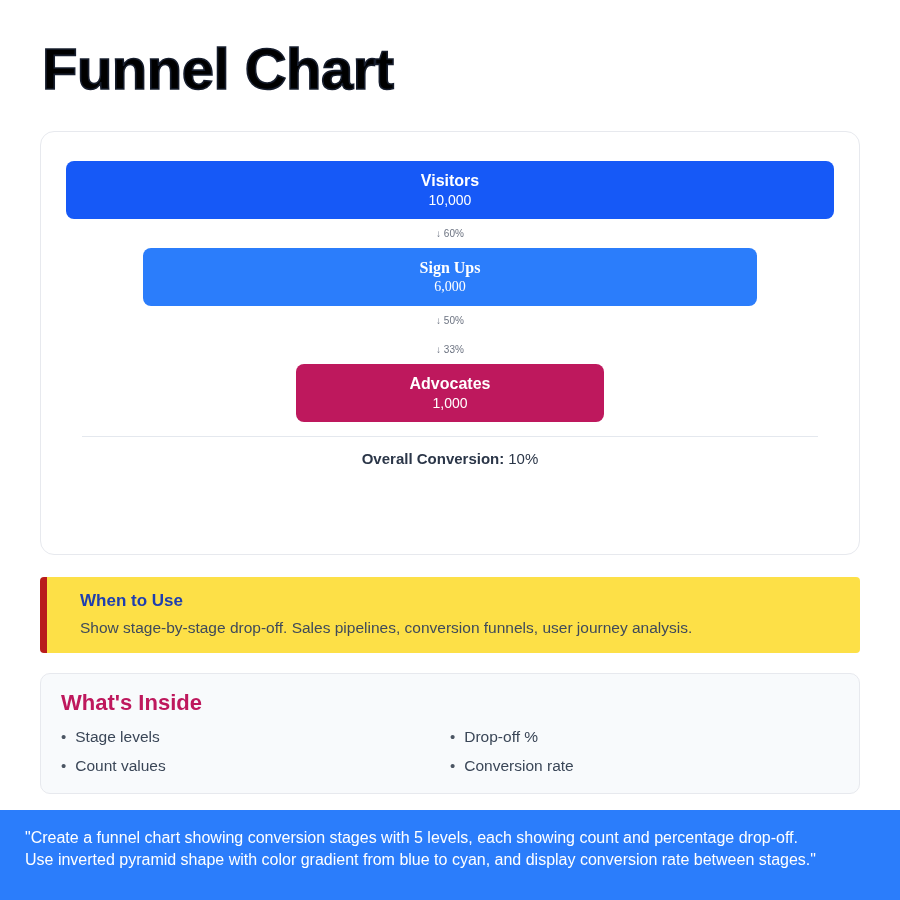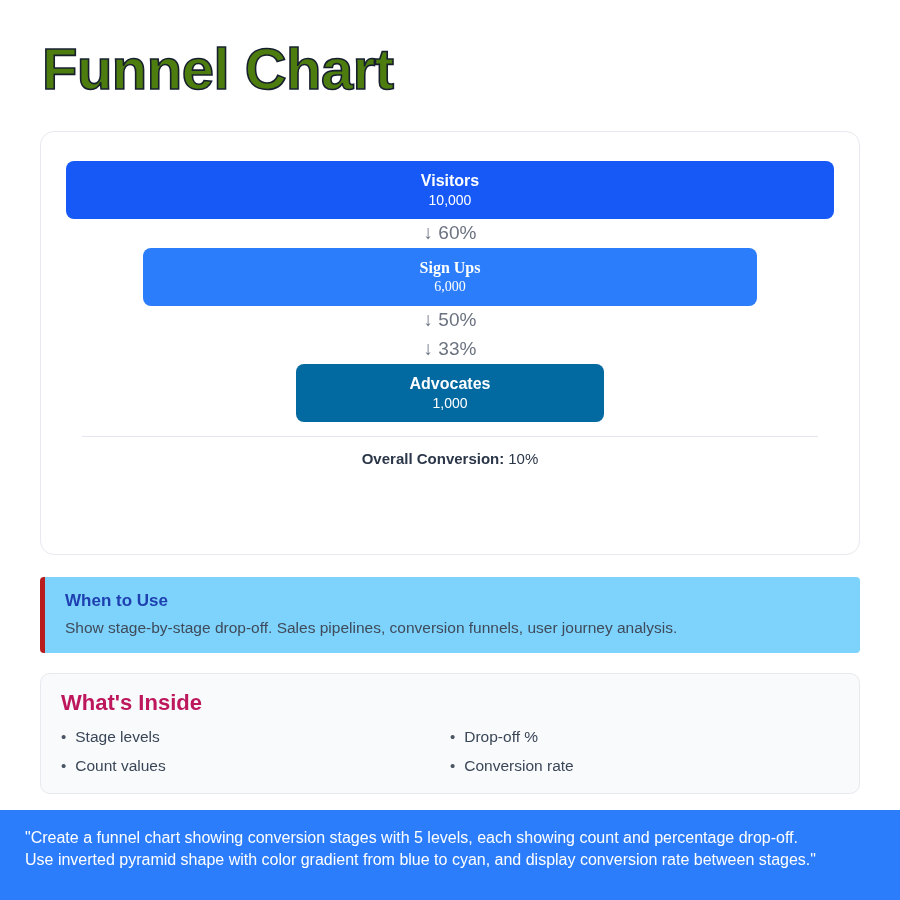--- a/index.html
+++ b/index.html
@@ -9,21 +9,21 @@
     font-family: "Liberation Sans", sans-serif;
     overflow: hidden;
     position: relative;
   }
   .page-title {
     margin: 36px 0 0 42px;
     font-size: 58px;
     line-height: 1.15;
     font-weight: 700;
     letter-spacing: -0.5px;
-    color: #4d7c0f;
+    color: #000000;
     -webkit-text-stroke: 1.6px #171e2e;
   }
   
   .chart-card {
     margin: 28px 40px 0 40px;
     border: 1px solid #e7e9ee;
     border-radius: 14px;
     background: #ffffff;
     padding: 29px 25px 0 25px;
     height: 424px;
@@ -43,42 +43,42 @@
     gap: 2px;
   }
   .stage-label { font-size: 16px; font-weight: 700; line-height: 1.2; }
   .stage-value { font-size: 14px; line-height: 1.2; }
   .dropoff {
     height: 29px;
     display: flex;
     align-items: center;
     justify-content: center;
     color: #6b7280;
-    font-size: 19px;
+    font-size: 10px;
   }
   .card-divider {
     width: calc(100% - 32px);
     border: none;
     border-top: 1px solid #e4e8ee;
     margin-top: 14px;
   }
   .overall {
     margin-top: 13px;
     font-size: 15px;
     color: #2b3648;
     text-align: center;
   }
   .overall b { font-weight: 700; margin-right: 4px; }
   
   .when-box {
     margin: 22px 40px 0 40px;
-    background: #7dd3fc;
-    border-left: 5px solid #b91c1c;
+    background: #fde047;
+    border-left: 7px solid #b91c1c;
     border-radius: 4px;
-    padding: 14px 20px 15px 20px;
+    padding: 14px 20px 15px 33px;
   }
   .when-title {
     color: #1e3faf;
     font-size: 17px;
     font-weight: 700;
     margin-bottom: 7px;
   }
   .when-body {
     color: #3f4a5a;
     font-size: 15.5px;
@@ -140,21 +140,21 @@
     <div class="stage" style="background: rgb(43, 125, 251); width: 80%; font-family: Liberation Serif, serif;">
       <div class="stage-label">Sign Ups</div>
       <div class="stage-value">6,000</div>
     </div>
 
     <div class="dropoff">↓ 50%</div>
 
 
     <div class="dropoff">↓ 33%</div>
 
-    <div class="stage" style="background: #0369a1; width: 40%;">
+    <div class="stage" style="background: #be185d; width: 40%;">
       <div class="stage-label">Advocates</div>
       <div class="stage-value">1,000</div>
     </div>
 
   </div>
 
   <hr class="card-divider">
 
   <div class="overall">
     <b>Overall Conversion:</b><span>10%</span>

